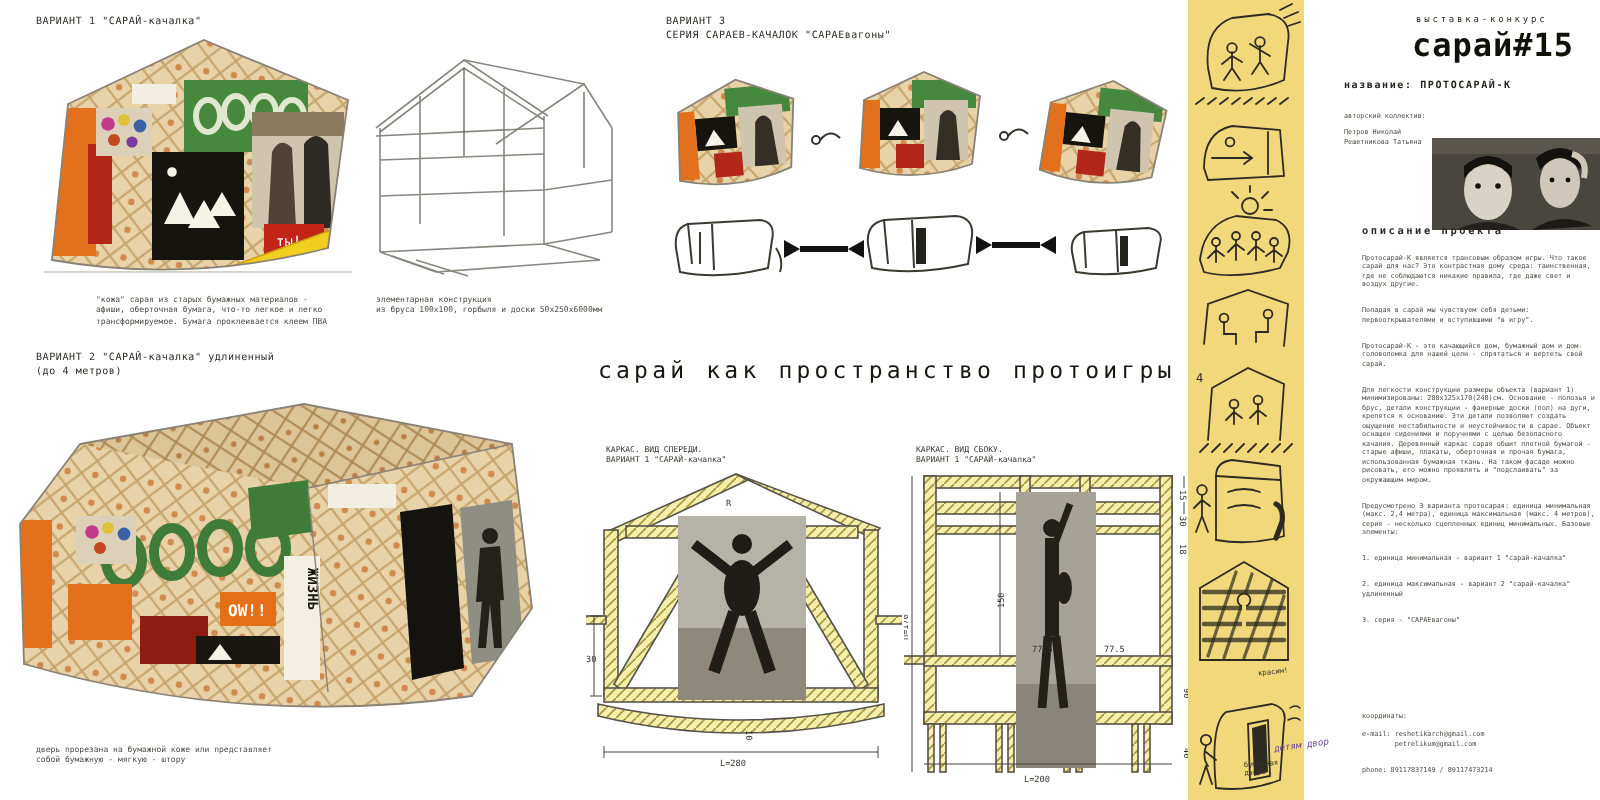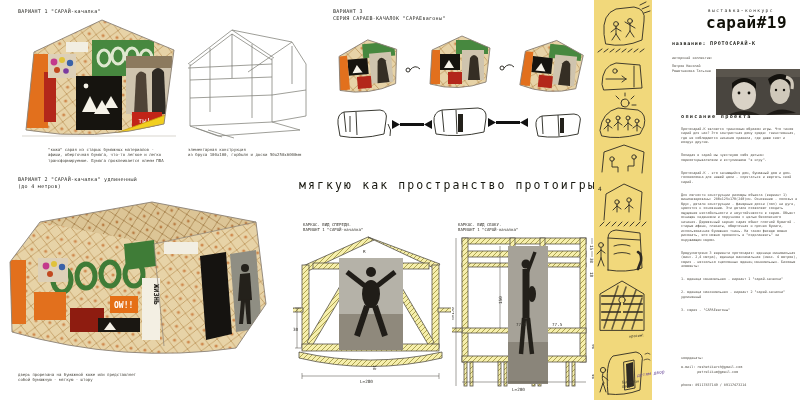--- a/index.html
+++ b/index.html
@@ -235,21 +235,21 @@
   <g fill="#111">
     <rect x="70" y="95" width="24" height="3"></rect>
     <polygon points="70,96.5 62,92 62,101"></polygon>
       <polygon points="94,96.5 102,92 102,101"></polygon>
     <rect x="166" y="93" width="24" height="3"></rect>
     <polygon points="166,94.5 158,90 158,99"></polygon>
       <polygon points="190,94.5 198,90 198,99"></polygon>
   </g>
 </svg>
 
-<div class="abs slogan" style="left:299px;top:178px">мягкую как пространство протоигры</div>
+<div class="abs slogan" style="left:299px;top:178px">сарай как пространство протоигры</div>
 
 <div class="abs dimtitle" style="left:303px;top:222px">КАРКАС. ВИД СПЕРЕДИ.
 ВАРИАНТ 1 "САРАЙ-качалка"</div>
 <svg class="abs" style="left:293px;top:234px" width="158" height="152" viewBox="0 0 158 152">
   <g stroke="#57534a" stroke-width="0.8" fill="url(#pHatch)">
     <polygon points="75,3 81,6 15,37 10,32"></polygon>
     <polygon points="75,3 81,6 143,35 147,30"></polygon>
     <rect x="20" y="29" width="116" height="6"></rect>
     <rect x="9" y="31" width="7" height="83"></rect>
     <rect x="139" y="31" width="7" height="83"></rect>
@@ -425,21 +425,21 @@
   </g>
   <text x="4" y="191" font-size="6" fill="#2e2a22">4</text>
 </svg>
 
 <div class="abs note" style="left:629px;top:334px;transform:rotate(-6deg)">красим!</div>
 <div class="abs note" style="left:622px;top:380px;transform:rotate(-4deg)">бумажная
 дверь</div>
 <div class="abs note-purple" style="left:637px;top:371px;transform:rotate(-8deg)">детям двор</div>
 
 <div class="abs hdr-small" style="left:708px;top:8px">выставка-конкурс</div>
-<div class="abs hdr-big" style="left:706px;top:13px">сарай#19</div>
+<div class="abs hdr-big" style="left:706px;top:13px">сарай#15</div>
 
 <div class="abs name-line" style="left:672px;top:40px">название: ПРОТОСАРАЙ-К</div>
 <div class="abs tiny" style="left:672px;top:56px">авторский коллектив:</div>
 <div class="abs tiny" style="left:672px;top:64px">Петров Николай
 Решетникова Татьяна</div>
 
 <svg class="abs" style="left:716px;top:69px" width="84" height="46" viewBox="0 0 84 46">
   <rect width="84" height="46" fill="#49453f"></rect>
   <rect y="0" width="84" height="8" fill="#5a554d"></rect>
   <ellipse cx="28" cy="26" rx="12" ry="15" fill="#d9d2c6"></ellipse>

